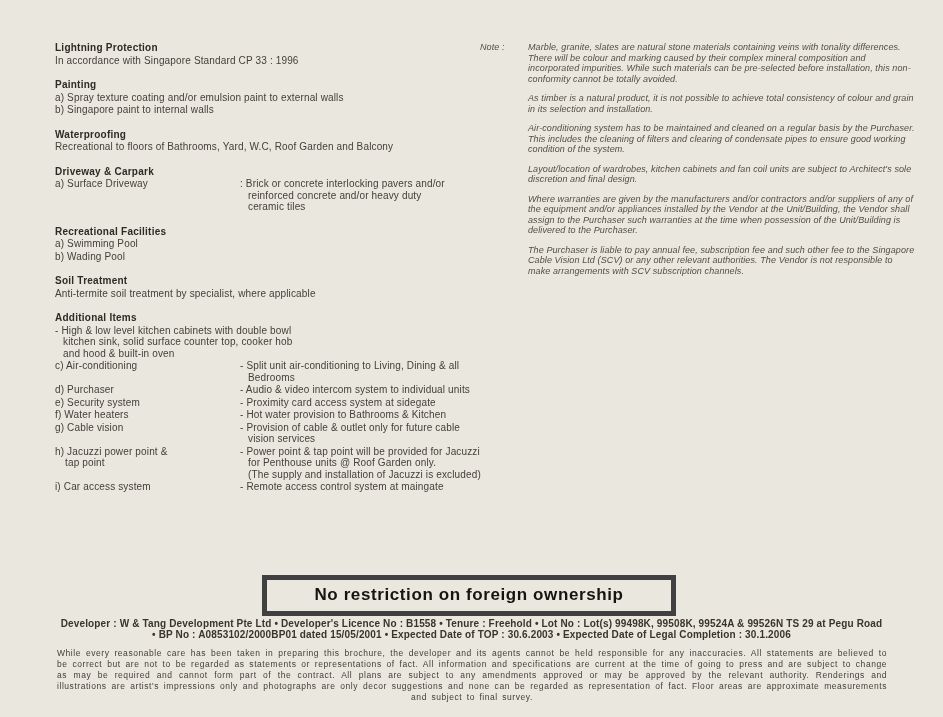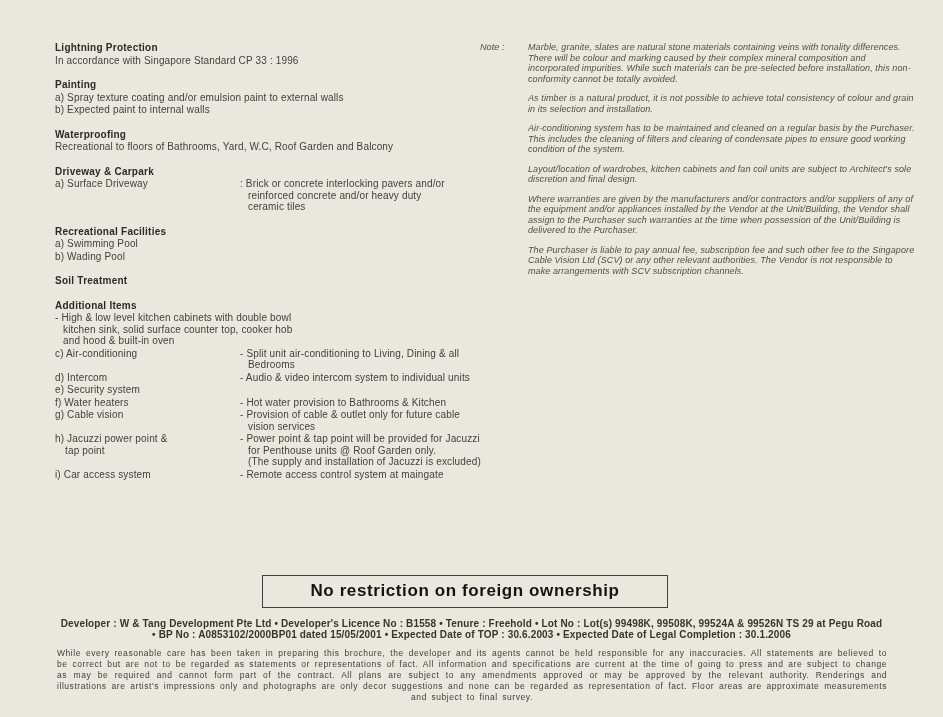--- a/index.html
+++ b/index.html
@@ -42,21 +42,21 @@
   .note-label {
     position: absolute; left: 0; top: 0;
     font-weight: normal;
   }
   .note-paras { margin-left: 48px; width: 387px; }
   .note-para { margin: 0 0 9px 0; }
 
   
   .banner {
     position: absolute; left: 262px; top: 575px; width: 404px;
-    border: 1px solid #404040;
+    border: 5px solid #404040;
     background: transparent;
     text-align: center;
     padding: 5px 0 6px 0;
     font-size: 17px; font-weight: bold; letter-spacing: 0.6px;
     color: #17140f;
   }
   .dev-lines {
     position: absolute; left: 0; top: 618px; width: 943px;
     text-align: center;
     font-size: 10px; font-weight: bold; line-height: 11px;
@@ -76,21 +76,21 @@
 <div class="page">
 
   <div class="left-col" id="left-col">
       <div class="section">
         <div class="sec-heading">Lightning Protection</div>
         <div class="sec-row full">In accordance with Singapore Standard CP 33 : 1996</div>
       </div>
       <div class="section">
         <div class="sec-heading">Painting</div>
         <div class="sec-row full">a) Spray texture coating and/or emulsion paint to external walls</div>
-        <div class="sec-row full">b) Expected paint to internal walls</div>
+        <div class="sec-row full">b) Singapore paint to internal walls</div>
       </div>
       <div class="section">
         <div class="sec-heading">Waterproofing</div>
         <div class="sec-row full">Recreational to floors of Bathrooms, Yard, W.C, Roof Garden and Balcony</div>
       </div>
       <div class="section">
         <div class="sec-heading">Driveway &amp; Carpark</div>
         <div class="sec-row">
           <div class="row-label">a) Surface Driveway</div>
           <div class="row-desc">: Brick or concrete interlocking pavers and/or
@@ -98,39 +98,41 @@
 ceramic tiles</div>
         </div>
       </div>
       <div class="section">
         <div class="sec-heading">Recreational Facilities</div>
         <div class="sec-row full">a) Swimming Pool</div>
         <div class="sec-row full">b) Wading Pool</div>
       </div>
       <div class="section">
         <div class="sec-heading">Soil Treatment</div>
+        <div class="sec-row full">Anti-termite soil treatment by specialist, where applicable</div>
       </div>
       <div class="section">
         <div class="sec-heading">Additional Items</div>
         <div class="sec-row">
           <div class="row-desc">- High &amp; low level kitchen cabinets with double bowl
 kitchen sink, solid surface counter top, cooker hob
 and hood &amp; built-in oven</div>
         </div>
         <div class="sec-row">
           <div class="row-label">c) Air-conditioning</div>
           <div class="row-desc">- Split unit air-conditioning to Living, Dining &amp; all
 Bedrooms</div>
         </div>
         <div class="sec-row">
-          <div class="row-label">d) Intercom</div>
+          <div class="row-label">d) Purchaser</div>
           <div class="row-desc">- Audio &amp; video intercom system to individual units</div>
         </div>
         <div class="sec-row">
           <div class="row-label">e) Security system</div>
+          <div class="row-desc">- Proximity card access system at sidegate</div>
         </div>
         <div class="sec-row">
           <div class="row-label">f) Water heaters</div>
           <div class="row-desc">- Hot water provision to Bathrooms &amp; Kitchen</div>
         </div>
         <div class="sec-row">
           <div class="row-label">g) Cable vision</div>
           <div class="row-desc">- Provision of cable &amp; outlet only for future cable
 vision services</div>
         </div>

